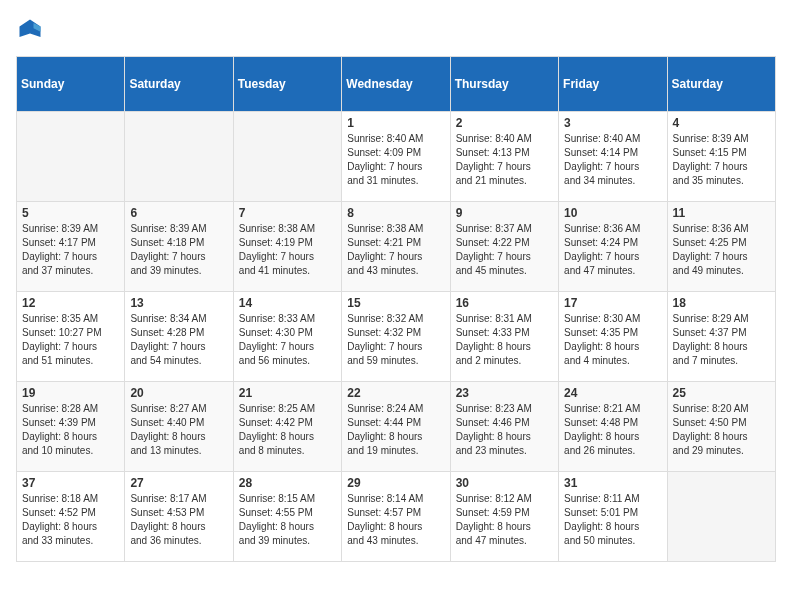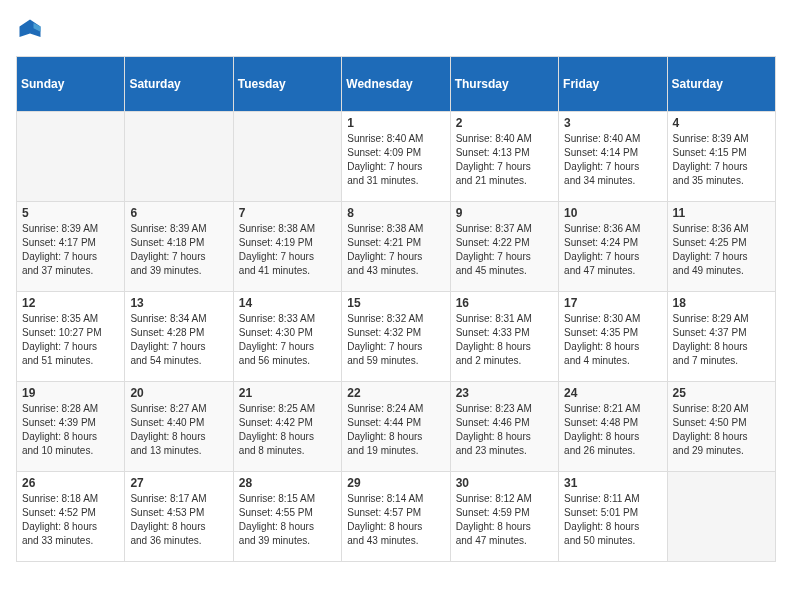--- a/index.html
+++ b/index.html
@@ -305,21 +305,21 @@
         <td>
           <div class="day-number">25</div>
           <div class="cell-text">Sunrise: 8:20 AM</div>
           <div class="cell-text">Sunset: 4:50 PM</div>
           <div class="cell-text">Daylight: 8 hours</div>
           <div class="cell-text">and 29 minutes.</div>
         </td>
       </tr>
       <tr>
         <td>
-          <div class="day-number">26</div>
+          <div class="day-number">37</div>
           <div class="cell-text">Sunrise: 8:18 AM</div>
           <div class="cell-text">Sunset: 4:52 PM</div>
           <div class="cell-text">Daylight: 8 hours</div>
           <div class="cell-text">and 33 minutes.</div>
         </td>
         <td>
           <div class="day-number">27</div>
           <div class="cell-text">Sunrise: 8:17 AM</div>
           <div class="cell-text">Sunset: 4:53 PM</div>
           <div class="cell-text">Daylight: 8 hours</div>

